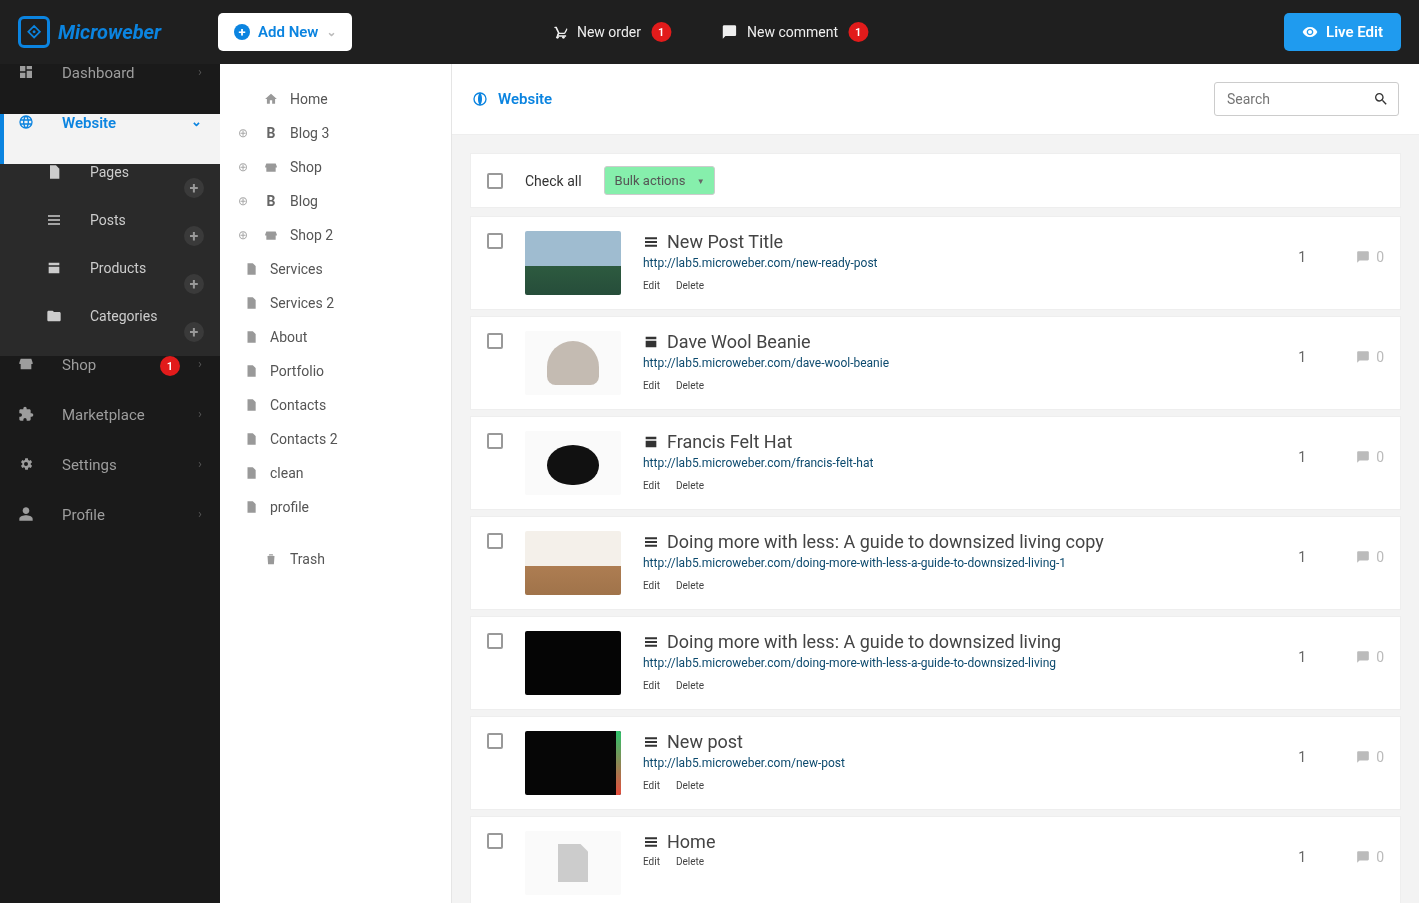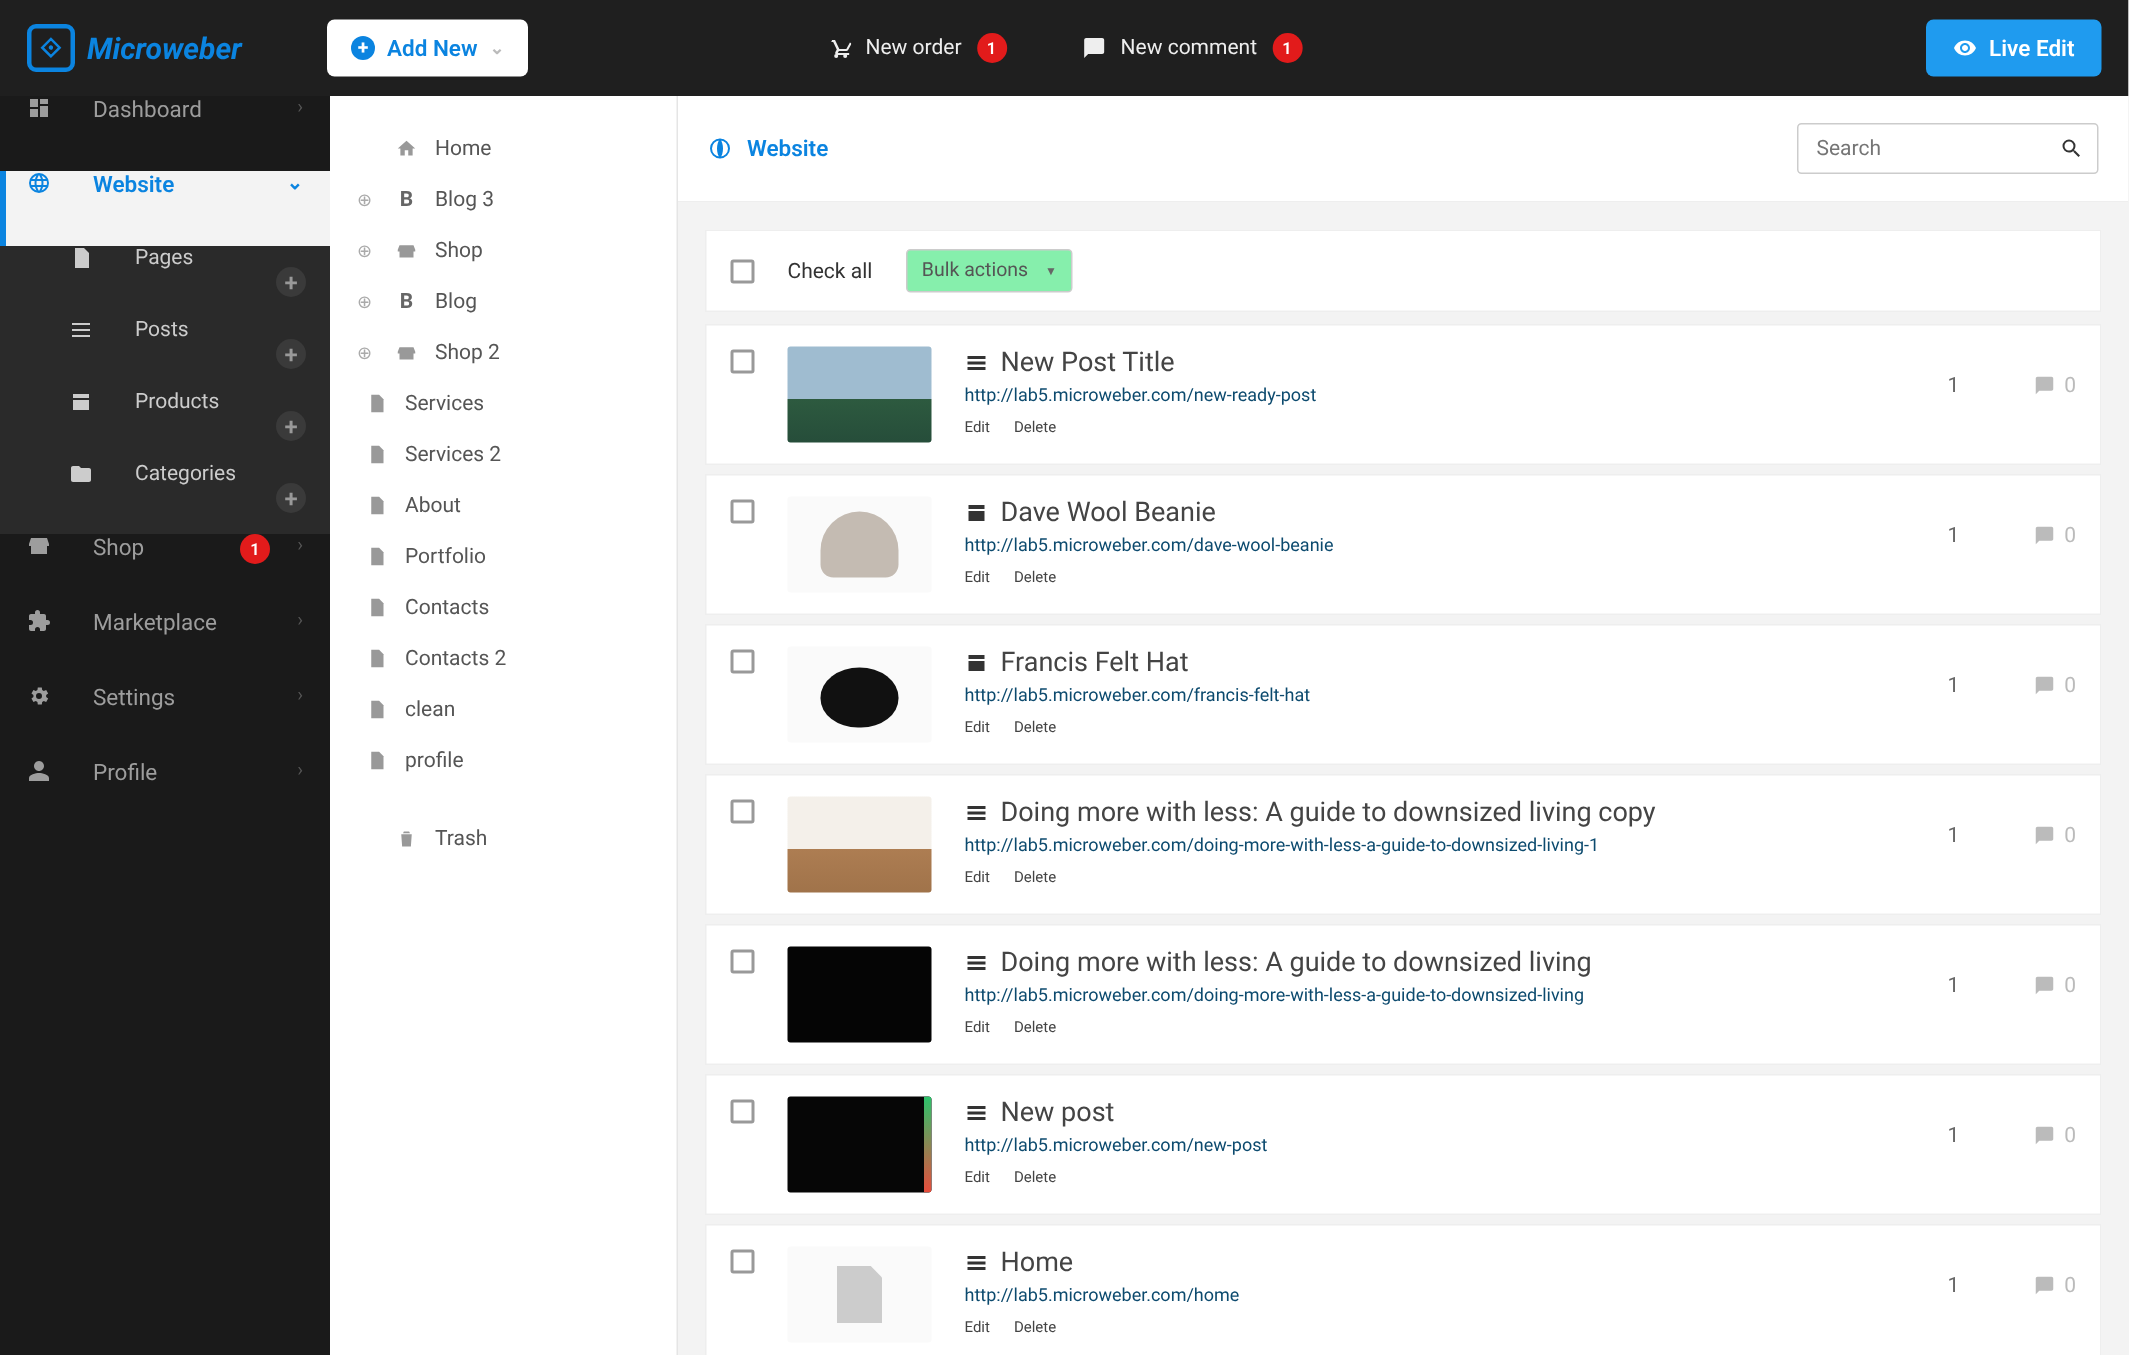--- a/index.html
+++ b/index.html
@@ -37,21 +37,21 @@
 .tree-item .ti-icon{width:18px;color:#888;display:flex;align-items:center;justify-content:center;}
 .tree-item .ti-expand{width:14px;color:#aaa;font-size:12px;}
 .tree-item svg{width:14px;height:14px;fill:#999;}
 .tree-sep{height:18px;}
 
 .main { flex:1; padding:0; overflow:auto;}
 .content-header { background:#fff; padding:18px 20px; display:flex; align-items:center; justify-content:space-between; border-bottom:1px solid #eee;}
 .content-title { display:flex; align-items:center; gap:10px; color:#0b84e0; font-weight:600; font-size:15px;}
 .content-title svg{width:16px;height:16px;fill:#0b84e0;}
 .search-box { position:relative;}
-.search-box input { width:201px; height:34px; border:1px solid #ccc; border-radius:3px; padding:0 36px 0 12px; font-size:14px;}
+.search-box input { width:185px; height:34px; border:1px solid #ccc; border-radius:3px; padding:0 36px 0 12px; font-size:14px;}
 .search-box .sicon { position:absolute; right:10px; top:50%; transform:translateY(-50%); width:16px;height:16px;fill:#333;}
 .toolbar { background:#fff; margin:18px 18px 8px; padding:12px 16px; border:1px solid #eee; display:flex; align-items:center; gap:22px;}
 .checkbox { width:16px;height:16px;border:2px solid #999;border-radius:2px;display:inline-block;cursor:pointer;flex-shrink:0;}
 .bulk-select { border:1px solid #ccc; border-radius:3px; padding:6px 28px 6px 10px; background:#86efac; font-size:13px; color:#555; appearance:none; position:relative; cursor:pointer;}
 .bulk-wrap{position:relative;display:inline-block;}
 .bulk-wrap::after{content:"▼";font-size:8px;color:#666;position:absolute;right:10px;top:50%;transform:translateY(-50%);pointer-events:none;}
 .posts { margin:0 18px 18px;}
 .post-row { background:#fff; border:1px solid #eee; padding:14px 16px; display:flex; align-items:flex-start; gap:22px; margin-bottom:6px;}
 .post-row .checkbox{margin-top:2px;}
 .thumb { width:96px; height:64px; background:#f0f0f0; border-radius:2px; overflow:hidden; flex-shrink:0; display:flex; align-items:center; justify-content:center;}
@@ -495,21 +495,20 @@
         <div class="post-row">
           <span class="checkbox"></span>
           <div class="thumb th-file"></div>
           <div class="post-body">
             <div class="post-title">
               <svg viewBox="0 0 24 24" style="width:16px;height:16px;fill:#333">
                 <path d="M3 5h18v3H3zM3 10.5h18v3H3zM3 16h18v3H3z"></path>
               </svg>
               <span>Home</span>
             </div>
-            <div class="post-url">http://lab5.microweber.com/home</div>
             <div class="post-actions">
               <span>Edit</span>
               <span>Delete</span>
             </div>
           </div>
           <div class="post-meta">
             <span>1</span>
             <span class="comments">
               <svg viewBox="0 0 24 24">
                 <path d="M20 2H4c-1.1 0-2 .9-2 2v18l4-4h14c1.1 0 2-.9 2-2V4c0-1.1-.9-2-2-2z"></path>

